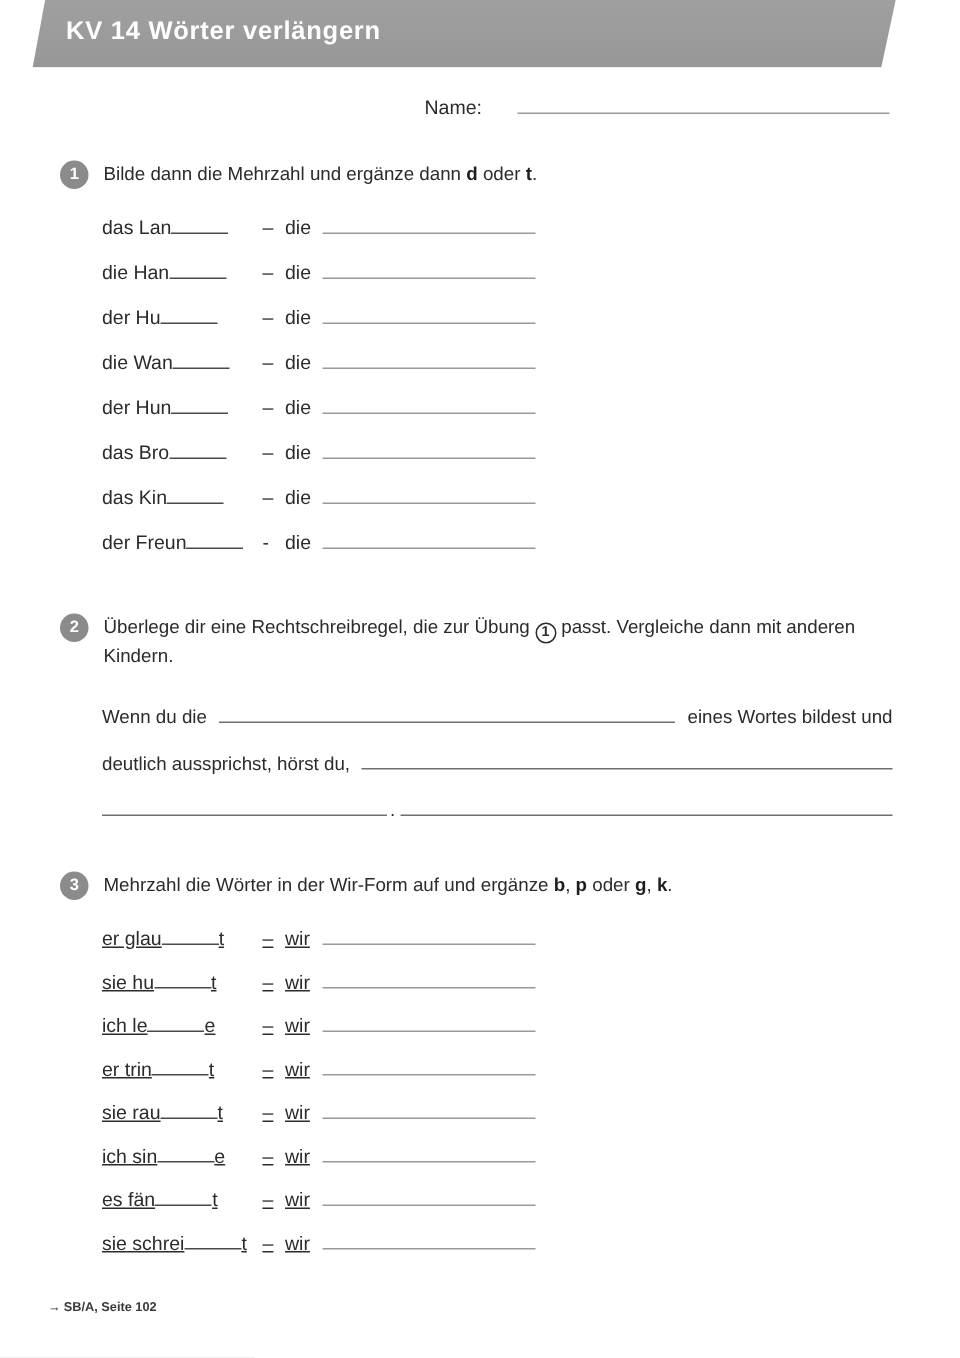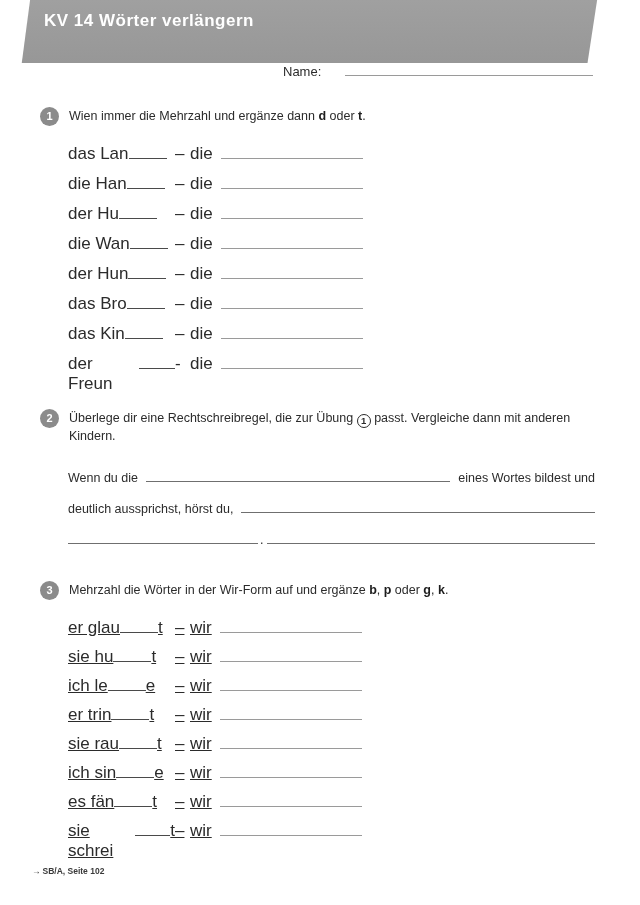--- a/index.html
+++ b/index.html
@@ -5,21 +5,21 @@
   * { margin:0; padding:0; box-sizing:border-box; }
   html,body { background:#e8e8e8; }
   body { font-family:"Liberation Sans", sans-serif; }
   .page {
     position:relative; width:640px; height:905px; margin:0 auto;
     background:#ffffff; color:#2b2b2b; overflow:hidden;
   }
 
   
   .banner {
-    position:absolute; top:0; left:0; width:640px; height:63px;
+    position:absolute; top:0; left:0; width:640px; height:45px;
     background:linear-gradient(#a0a0a0, #979797);
     clip-path:polygon(4.7% 0, 93.3% 0, 91.8% 100%, 3.4% 100%);
   }
   .banner-title {
     position:absolute; left:44px; top:11px;
     font-size:17px; font-weight:bold; color:#ffffff; letter-spacing:0.5px;
   }
 
   
   .name-row { position:absolute; top:62px; left:283px; width:310px; display:flex; align-items:baseline; font-size:13px;gap:18px; }
@@ -39,21 +39,21 @@
   }
   .instr { max-width:505px; }
   .instr b { font-weight:bold; color:#1d1d1d; }
   .circ {
     display:inline-flex; width:14px; height:14px; border-radius:50%;
     border:1.2px solid #2b2b2b; font-size:9.5px; font-weight:bold;
     align-items:center; justify-content:center; vertical-align:-2px; background:#fff;
   }
 
   
-  .rows { margin-left:28px; margin-top:18px; font-size:17px; }
+  .rows { margin-left:28px; margin-top:18px; font-size:13px; }
   .row { height:30px; display:flex; align-items:baseline; }
   .rows3 .row { height:29px;text-decoration:underline; }
   .c1 { width:107px; display:flex; align-items:baseline; }
   .wblank { display:inline-block; width:38px; height:12px; border-bottom:1.5px solid #4a4a4a; }
   .dash { width:15px; }
   .article { margin-right:8px;text-align:center; }
   .ablank { display:inline-block; width:142px; height:12px; border-bottom:1.5px solid #9a9a9a; }
 
   
   .sentence-line { position:absolute; left:28px; right:5px; display:flex; align-items:baseline; font-size:12.5px; }
@@ -82,21 +82,21 @@
   </div>
 
   <div class="name-row">
     <span>Name:</span>
     <span class="name-line"></span>
   </div>
 
   <section class="ex ex1">
     <div class="ex-header">
       <span class="numcircle">1</span>
-      <p class="instr"><span>Wien immer die Mehrzahl und ergänze dann </span><b>d</b><span> oder </span><b>t</b><span>.</span></p>
+      <p class="instr"><span>Bilde dann die Mehrzahl und ergänze dann </span><b>d</b><span> oder </span><b>t</b><span>.</span></p>
     </div>
     <div class="rows">
       <div class="row">
           <span class="c1">
             <span>das Lan</span>
             <span class="wblank"></span>
           </span>
           <span class="dash">–</span>
           <span class="article">die</span>
           <span class="ablank"></span>

